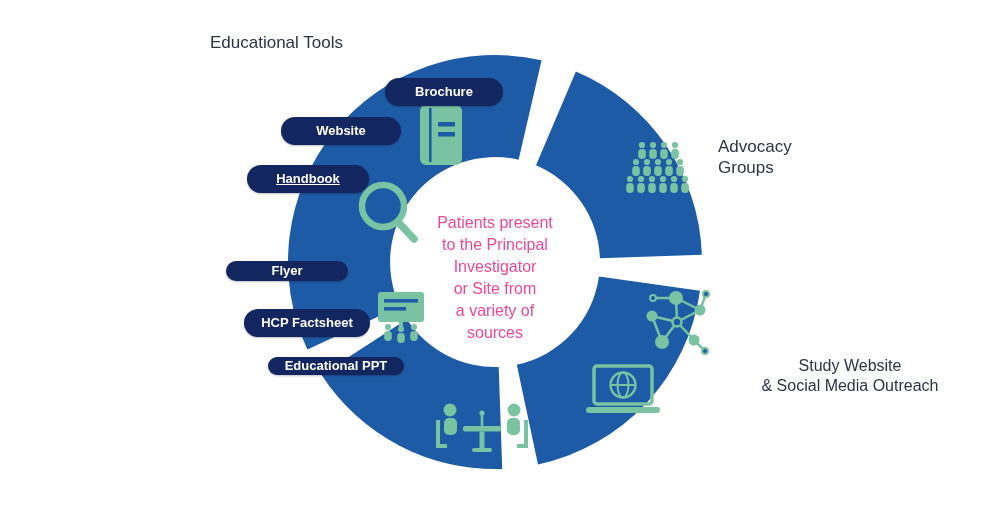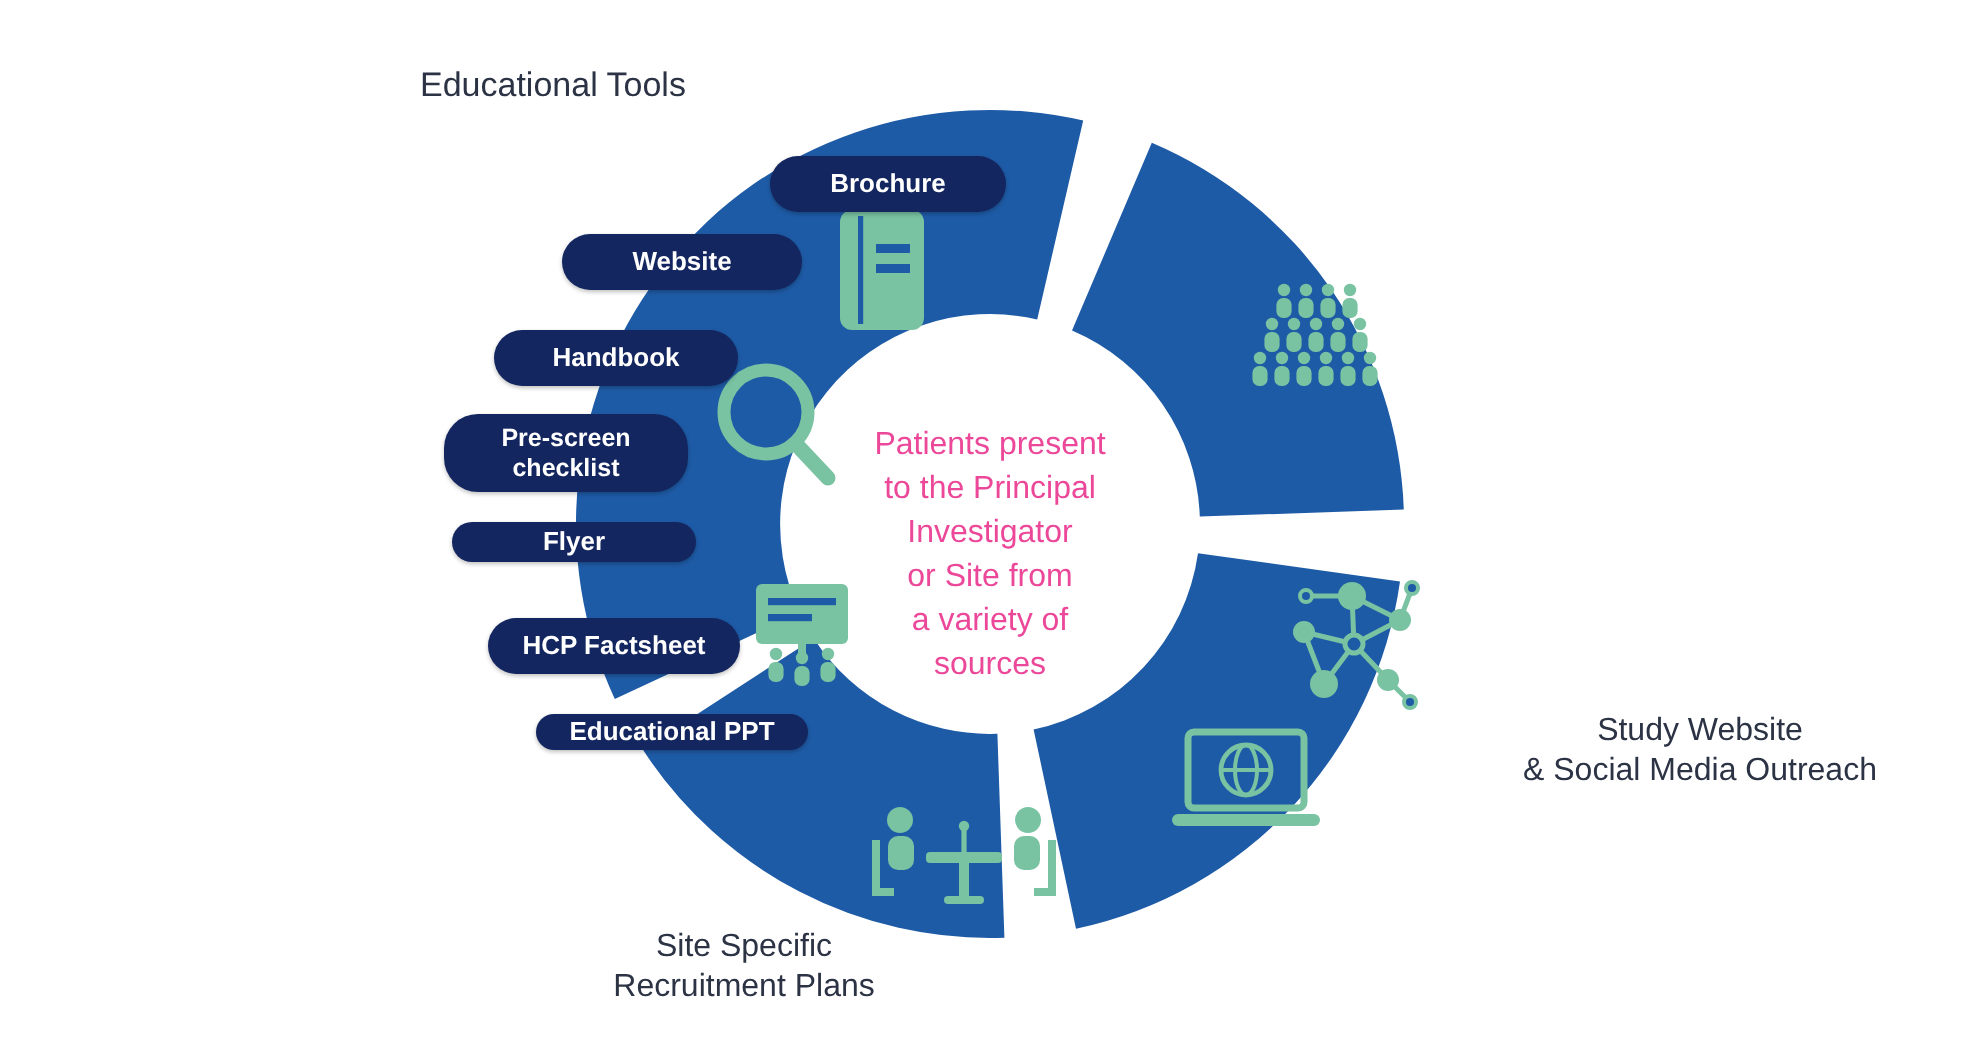--- a/index.html
+++ b/index.html
@@ -30,21 +30,21 @@
 
   .pill{
     position:absolute;background:#13265f;color:#ffffff;font-weight:bold;
     font-size:13px;display:flex;align-items:center;justify-content:center;
     border-radius:17px;text-align:center;white-space:pre-line;line-height:1.18;
     box-shadow:0 1px 2px rgba(0,0,0,0.25);
     margin-top:14px;
   }
   #pill-brochure{left:385px;top:64px;width:118px;height:28px;}
   #pill-journey{left:281px;top:103px;width:120px;height:28px;}
-  #pill-handbook{left:247px;top:151px;width:122px;height:28px;}
+  #pill-handbook{left:247px;top:151px;width:122px;height:28px;text-decoration:underline;}
   #pill-prescreen{left:222px;top:193px;width:122px;height:39px;font-size:12.5px;}
   #pill-flyer{left:226px;top:247px;width:122px;height:20px;}
   #pill-hcp{left:244px;top:295px;width:126px;height:28px;}
   #pill-edu-ppt{left:268px;top:343px;width:136px;height:18px;}
 
   #main-heading{
     position:absolute;left:30px;top:398px;color:#1b2a6b;font-weight:bold;
     font-size:27px;line-height:1.33;white-space:pre-line;letter-spacing:0.2px;
   }
 </style>
@@ -148,37 +148,35 @@
       <circle cx="482" cy="413" r="2.6"></circle>
       <rect x="480.7" y="414" width="2.6" height="12"></rect>
       <rect x="463" y="426" width="38" height="5.5" rx="2"></rect>
       <rect x="479.5" y="431.5" width="5" height="17"></rect>
       <rect x="472" y="448" width="20" height="4" rx="2"></rect>
     </g>
   </svg>
 
   <div class="label" id="educational-tools-title">Educational Tools</div>
 
+  <div class="label" id="advocacy-label">Advocacy
+Groups</div>
 
   <div class="label" id="study-label">Study Website
 &amp; Social Media Outreach</div>
 
-  <div class="label" id="site-label">Site Specific
-Recruitment Plans</div>
 
   <div id="center-text">Patients present
 to the Principal
 Investigator
 or Site from
 a variety of
 sources</div>
 
   <div class="pill" id="pill-brochure">Brochure</div>
   <div class="pill" id="pill-journey">Website</div>
   <div class="pill" id="pill-handbook">Handbook</div>
-  <div class="pill" id="pill-prescreen">Pre-screen
-checklist</div>
   <div class="pill" id="pill-flyer">Flyer</div>
   <div class="pill" id="pill-hcp">HCP Factsheet</div>
   <div class="pill" id="pill-edu-ppt">Educational PPT</div>
 
 
 </div>
 
 </body></html>

